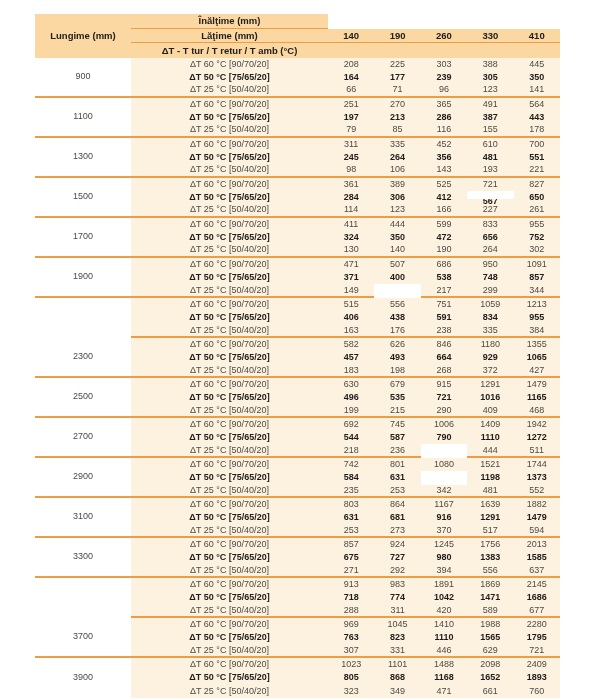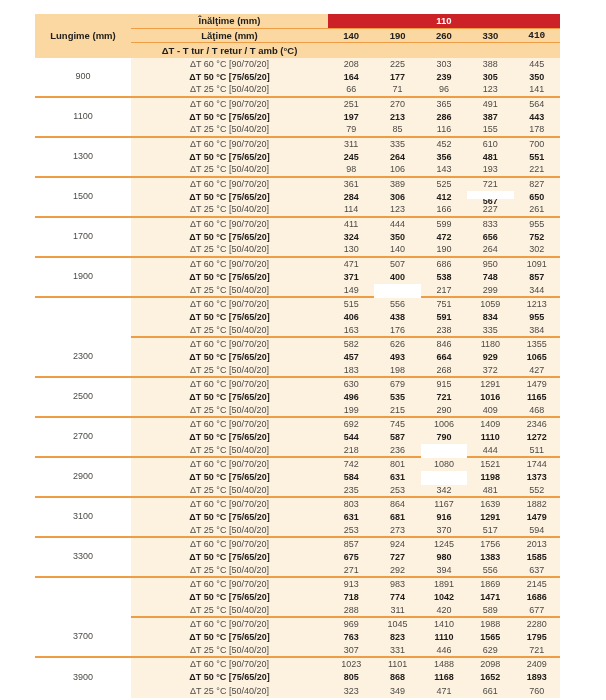--- a/index.html
+++ b/index.html
@@ -38,28 +38,27 @@
   .corner { grid-column: 1; grid-row: 1 / 4; }
   .span5 { grid-column: 3 / 8; }
 </style>
 </head>
 <body>
 
 <div class="tbl">
 
   <div class="cell peach hdr corner">Lungime (mm)</div>
   <div class="cell peach hdr underline-thin" style="grid-column:2;grid-row:1;">Înălţime (mm)</div>
-  <div class="cell redband span5 underline-thin" style="grid-row:1;">110</div>
 
   <div class="cell peach hdr underline-thin" style="grid-column:2;grid-row:2;">Lăţime (mm)</div>
   <div class="cell peach hdr underline-thin" style="grid-column:3;grid-row:2;">140</div>
   <div class="cell peach hdr underline-thin" style="grid-column:4;grid-row:2;">190</div>
   <div class="cell peach hdr underline-thin" style="grid-column:5;grid-row:2;">260</div>
   <div class="cell peach hdr underline-thin" style="grid-column:6;grid-row:2;">330</div>
-  <div class="cell peach hdr underline-thin" style="grid-column:7;grid-row:2;font-family:Liberation Mono, monospace;">410</div>
+  <div class="cell peach hdr underline-thin" style="grid-column:7;grid-row:2;">410</div>
 
   <div class="cell peach hdr" style="grid-column:2;grid-row:3;">ΔT - T tur / T retur / T amb (°C)</div>
   <div class="cell peach span5" style="grid-row:3;"></div>
 
 <div class="cell whitebg block-end" style="grid-area: 4 / 1 / span 3;">900</div>
     <div class="cell cream" style="grid-area: 4 / 2;">ΔT 60 °C [90/70/20]</div>
     <div class="cell cream" style="grid-area: 4 / 3;">208</div>
     <div class="cell cream" style="grid-area: 4 / 4;">225</div>
     <div class="cell cream" style="grid-area: 4 / 5;">303</div>
     <div class="cell cream" style="grid-area: 4 / 6;">388</div>
@@ -226,21 +225,21 @@
     <div class="cell cream block-end" style="grid-area: 30 / 4;">215</div>
     <div class="cell cream block-end" style="grid-area: 30 / 5;">290</div>
     <div class="cell cream block-end" style="grid-area: 30 / 6;">409</div>
     <div class="cell cream block-end" style="grid-area: 30 / 7;">468</div>
     <div class="cell whitebg block-end" style="grid-area: 31 / 1 / span 3;">2700</div>
     <div class="cell cream" style="grid-area: 31 / 2;">ΔT 60 °C [90/70/20]</div>
     <div class="cell cream" style="grid-area: 31 / 3;">692</div>
     <div class="cell cream" style="grid-area: 31 / 4;">745</div>
     <div class="cell cream" style="grid-area: 31 / 5;">1006</div>
     <div class="cell cream" style="grid-area: 31 / 6;">1409</div>
-    <div class="cell cream" style="grid-area: 31 / 7;">2346</div>
+    <div class="cell cream" style="grid-area: 31 / 7;">1942</div>
     <div class="cell cream bold-row" style="grid-area: 32 / 2;">ΔT 50 °C [75/65/20]</div>
     <div class="cell cream bold-row" style="grid-area: 32 / 3;">544</div>
     <div class="cell cream bold-row" style="grid-area: 32 / 4;">587</div>
     <div class="cell cream bold-row" style="grid-area: 32 / 5;">790</div>
     <div class="cell cream bold-row" style="grid-area: 32 / 6;">1110</div>
     <div class="cell cream bold-row" style="grid-area: 32 / 7;">1272</div>
     <div class="cell cream block-end" style="grid-area: 33 / 2;">ΔT 25 °C [50/40/20]</div>
     <div class="cell cream block-end" style="grid-area: 33 / 3;">218</div>
     <div class="cell cream block-end" style="grid-area: 33 / 4;">236</div>
     <div class="cell cream block-end" style="grid-area: 33 / 5; margin-top: 24px;">319</div>

